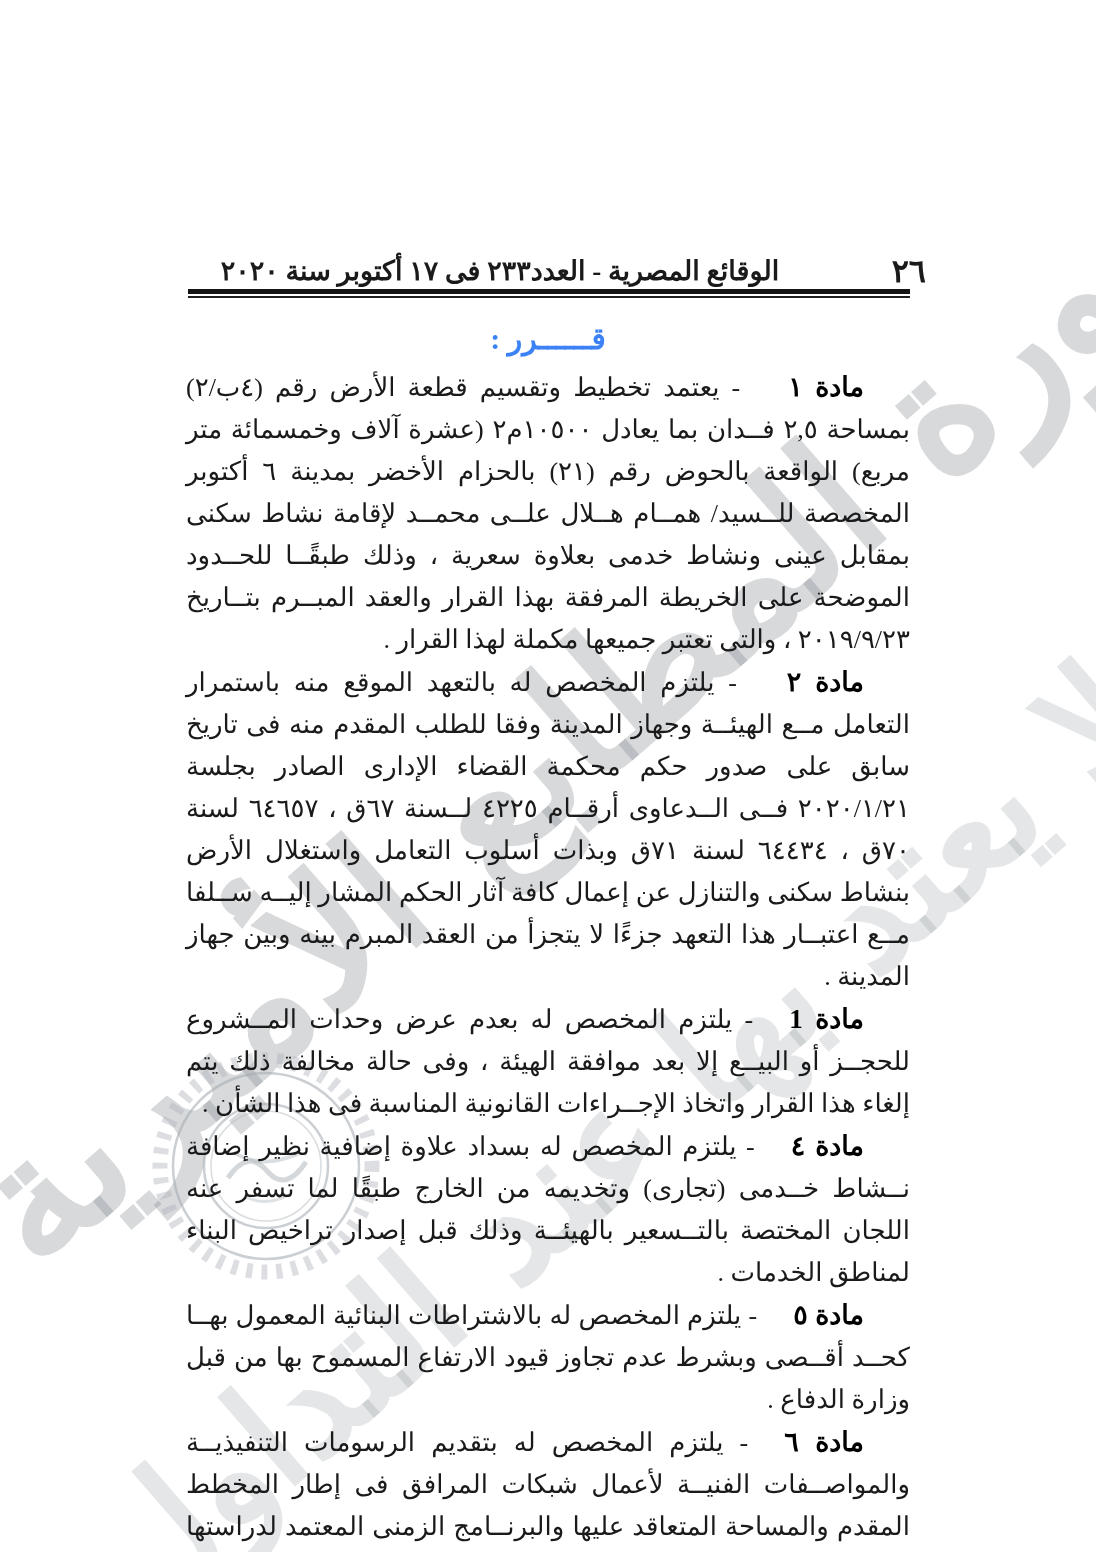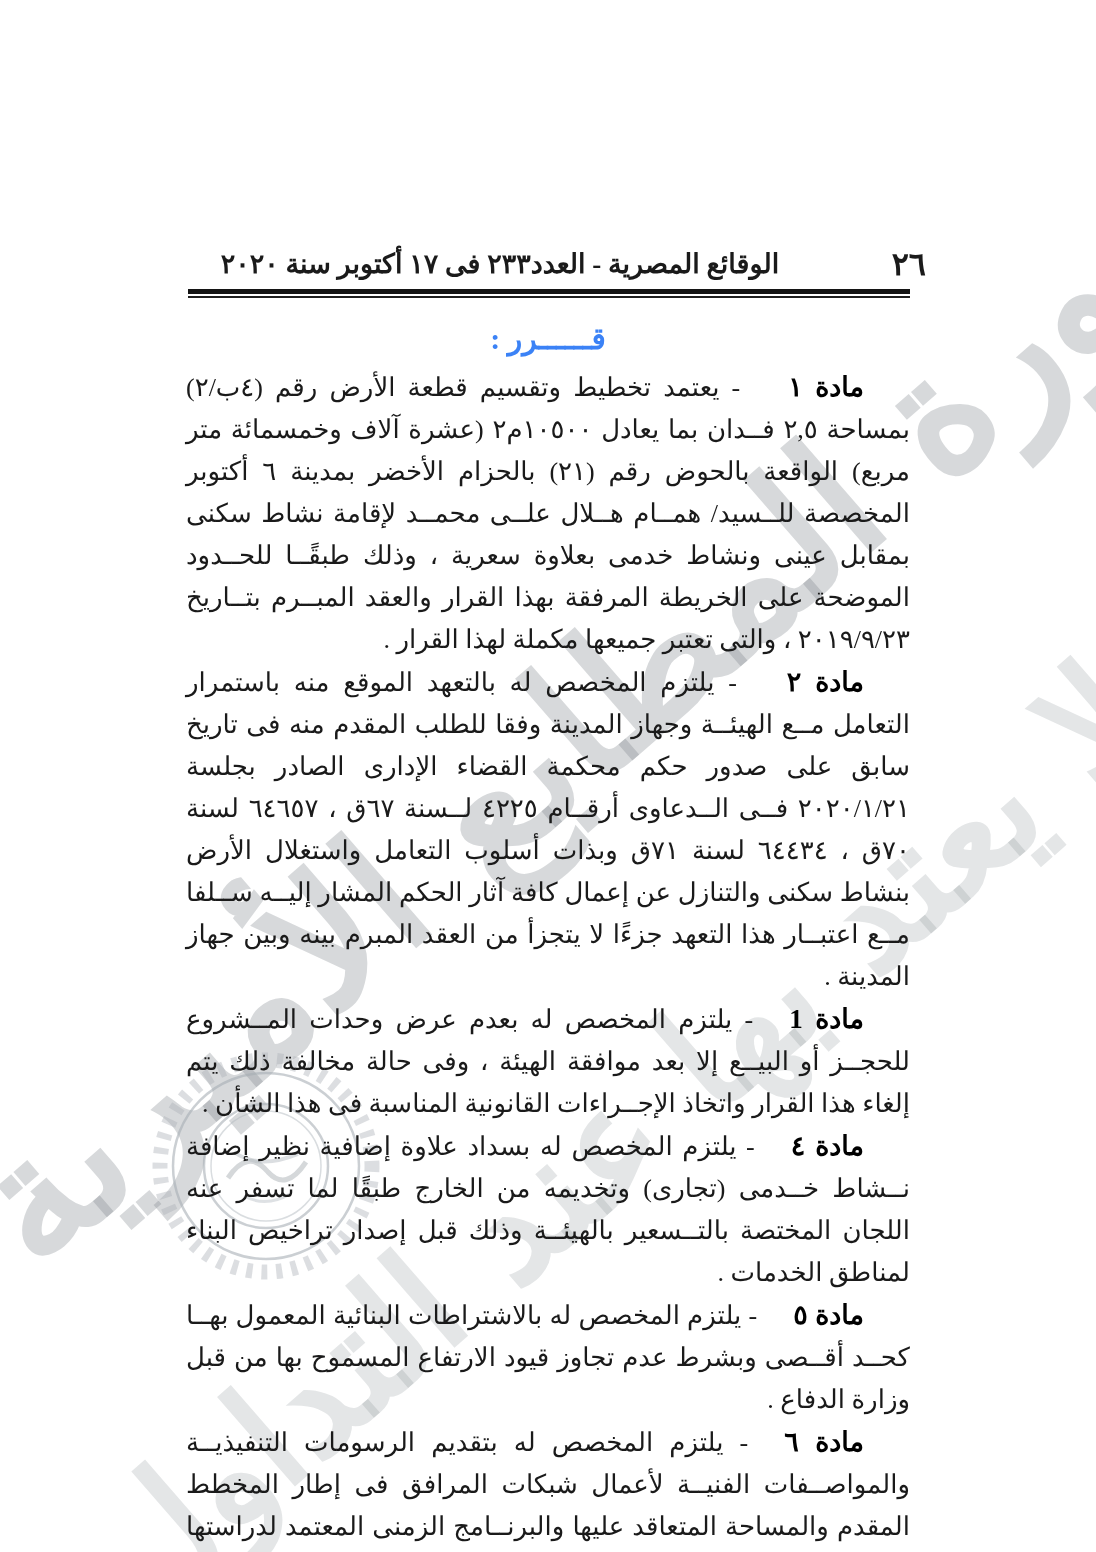--- a/index.html
+++ b/index.html
@@ -11,21 +11,21 @@
   
   .wm{
     position:absolute;white-space:nowrap;font-weight:bold;z-index:1;
     transform-origin:0 0;pointer-events:none;
     font-family:"DejaVu Serif","Liberation Serif",serif;
   }
   .wm1{top:1150px;left:-70px;font-size:175px;transform:rotate(-41deg);color:rgba(122,128,136,0.30);}
   .wm2{top:1505px;left:55px;font-size:150px;transform:rotate(-41deg);color:rgba(122,128,136,0.20);}
   .seal{position:absolute;left:146px;top:1046px;z-index:1;opacity:0.9;pointer-events:none;}
   
-  .hdr{position:absolute;top:242px;left:150px;width:796px;height:44px;z-index:2;}
+  .hdr{position:absolute;top:249px;left:150px;width:796px;height:44px;z-index:2;}
   .gaz-title{
     position:absolute;left:0;top:0;width:700px;text-align:center;
     direction:rtl;font-size:27px;font-weight:bold;line-height:44px;
   }
   .page-num{
     position:absolute;right:20px;top:0;font-size:32px;font-weight:bold;line-height:44px;
   }
   .hdr-rule{position:absolute;top:289px;left:188px;width:722px;z-index:2;}
   .hdr-rule .thick{height:5px;background:#141414;}
   .hdr-rule .gap{height:2px;}

